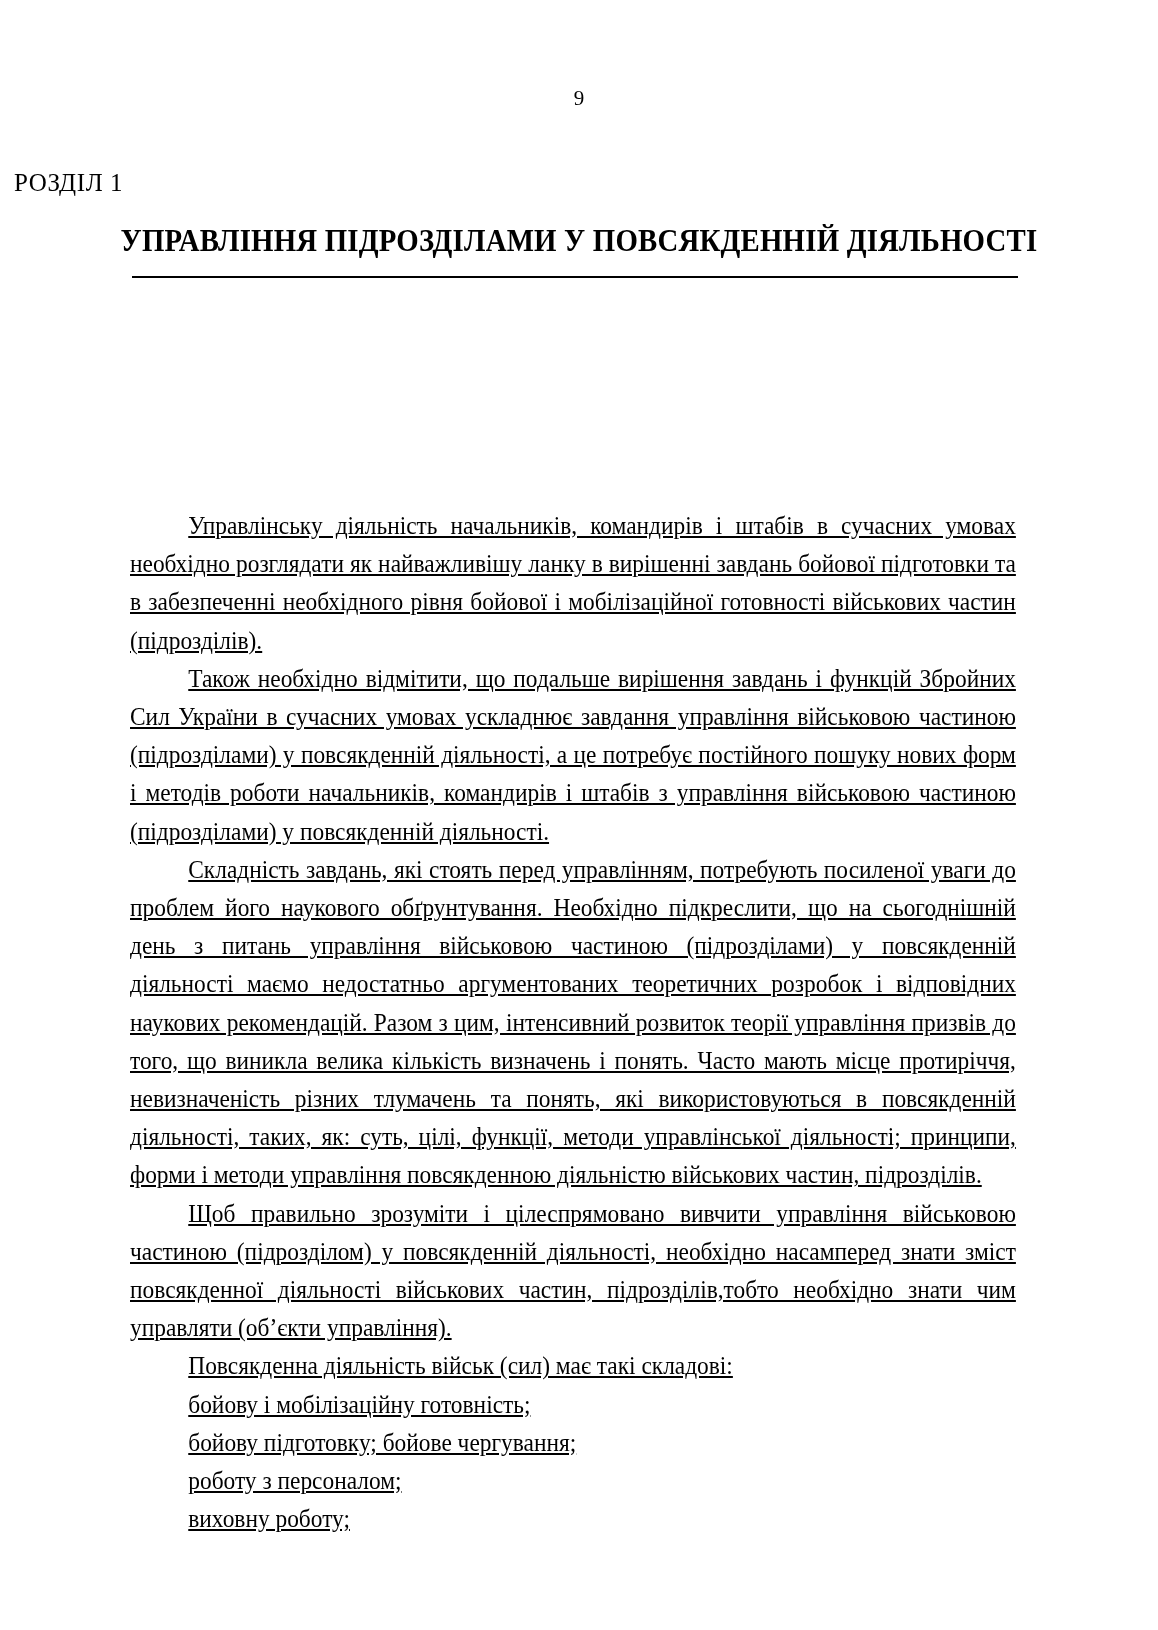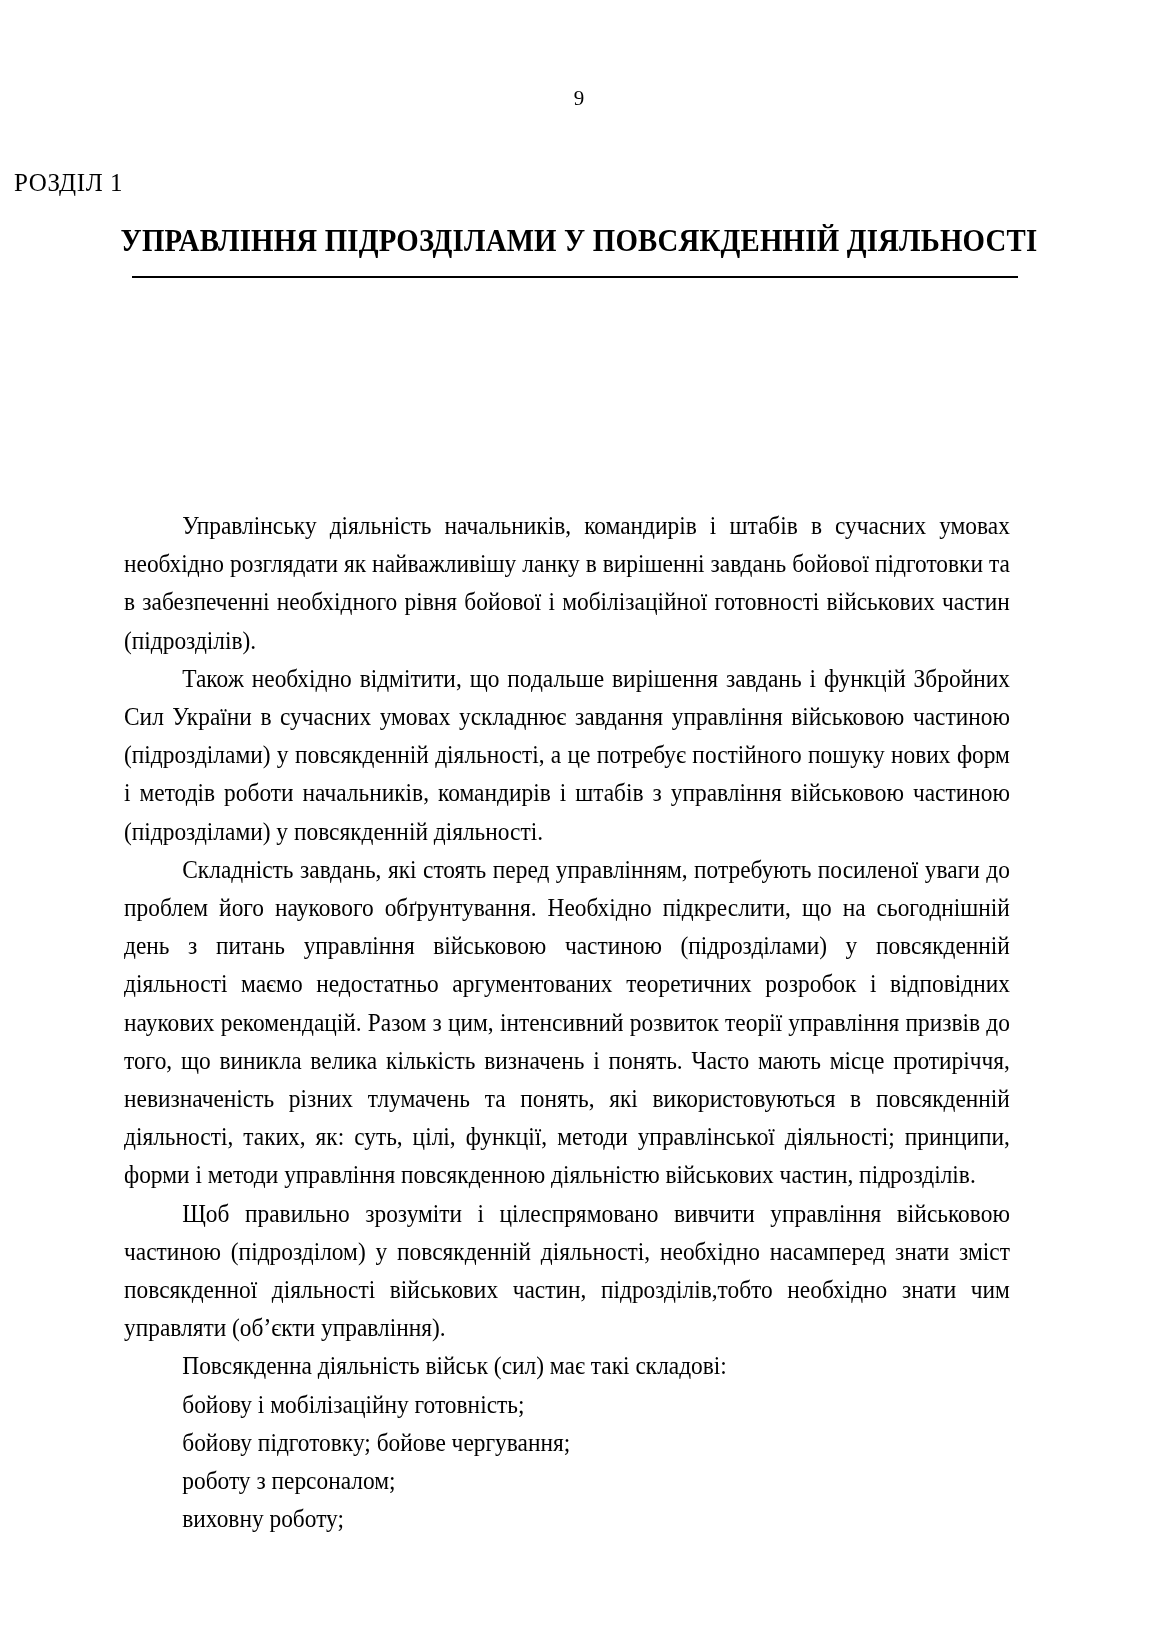--- a/index.html
+++ b/index.html
@@ -58,22 +58,23 @@
     position: absolute;
     top: 276px;
     left: 132px;
     width: 886px;
     height: 0;
     border-top: 2px solid #000000;
   }
   .body-block {
     position: absolute;
     top: 507px;
-    left: 124px;
+    left: 130px;
     width: 886px;
+    text-decoration: underline;
   }
   .para {
     margin: 0;
     font-size: 24.5px;
     line-height: 38.2px;
     text-align: justify;
     text-indent: 61px;
     text-justify: inter-word;
     hyphens: none;
     transform: scaleX(0.955);

